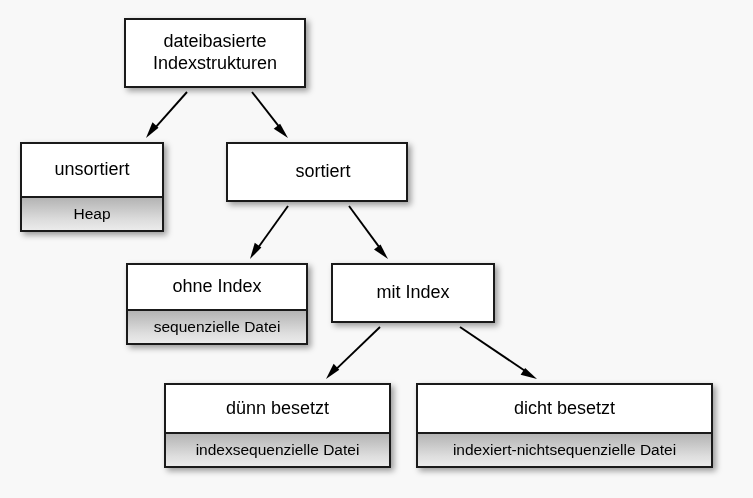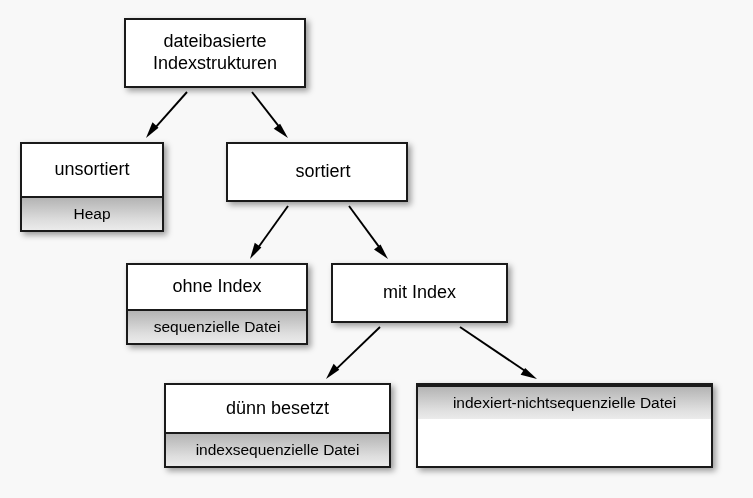--- a/index.html
+++ b/index.html
@@ -107,25 +107,26 @@
         <div class="node-title">unsortiert</div>
         <div class="node-sub">Heap</div>
       </div>
       <div class="node" style="left: 226px; top: 142px; width: 182px; height: 60px; padding-left: 12px;">
         <div class="node-title">sortiert</div>
       </div>
       <div class="node" style="left: 126px; top: 263px; width: 182px; height: 82px;">
         <div class="node-title">ohne Index</div>
         <div class="node-sub">sequenzielle Datei</div>
       </div>
-      <div class="node" style="left: 331px; top: 263px; width: 177px; height: 60px;">
+      <div class="node" style="left: 331px; top: 263px; width: 164px; height: 60px;">
         <div class="node-title">mit Index</div>
       </div>
       <div class="node" style="left: 164px; top: 383px; width: 227px; height: 85px;">
         <div class="node-title">dünn besetzt</div>
         <div class="node-sub">indexsequenzielle Datei</div>
       </div>
       <div class="node" style="left: 416px; top: 383px; width: 297px; height: 85px;">
+        <div class="node-title">dicht besetzt</div>
         <div class="node-sub">indexiert-nichtsequenzielle Datei</div>
       </div>
     </div>
 
 </div>
 
 </body></html>

